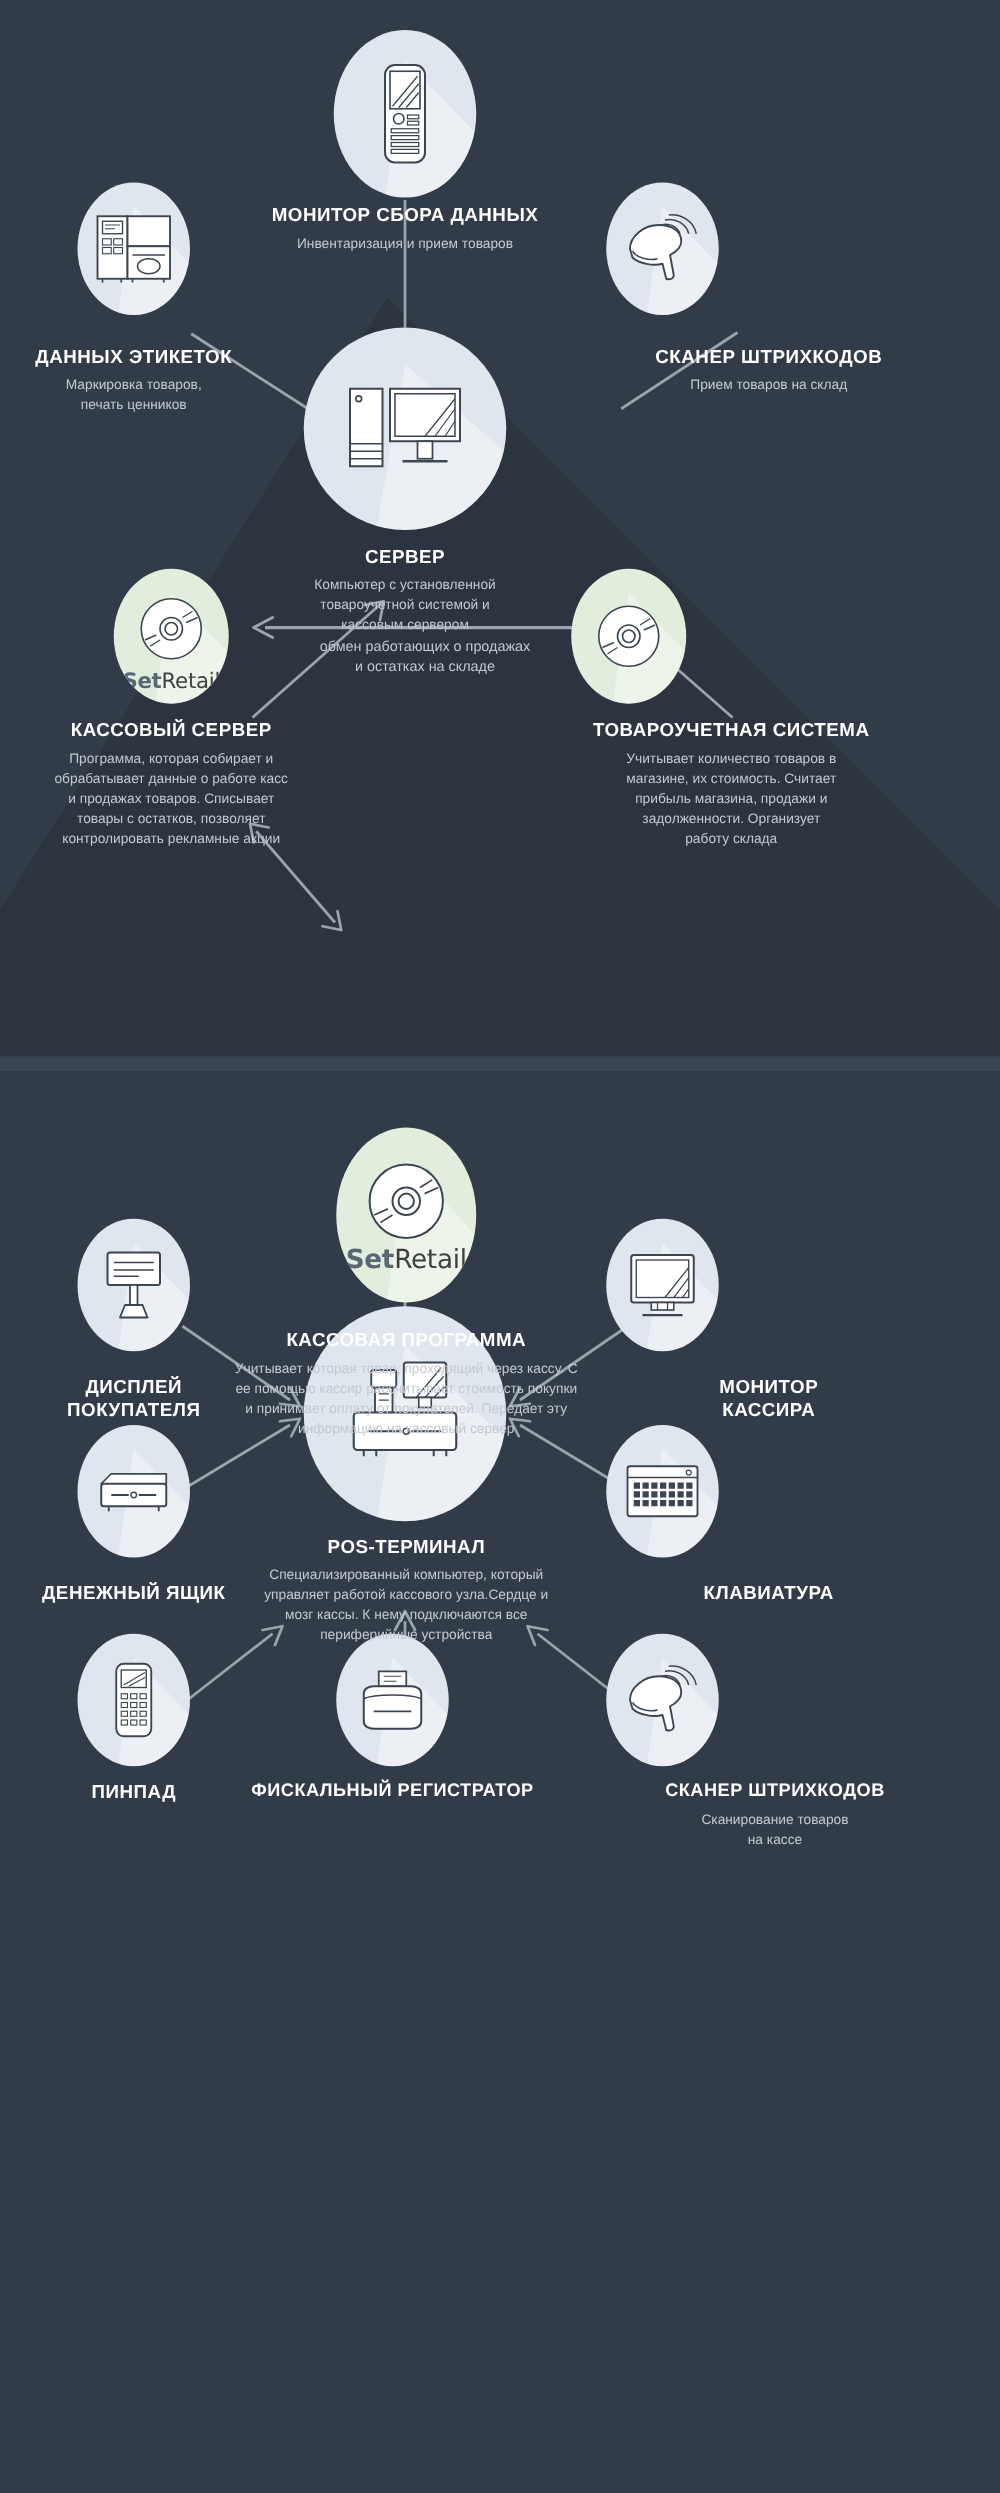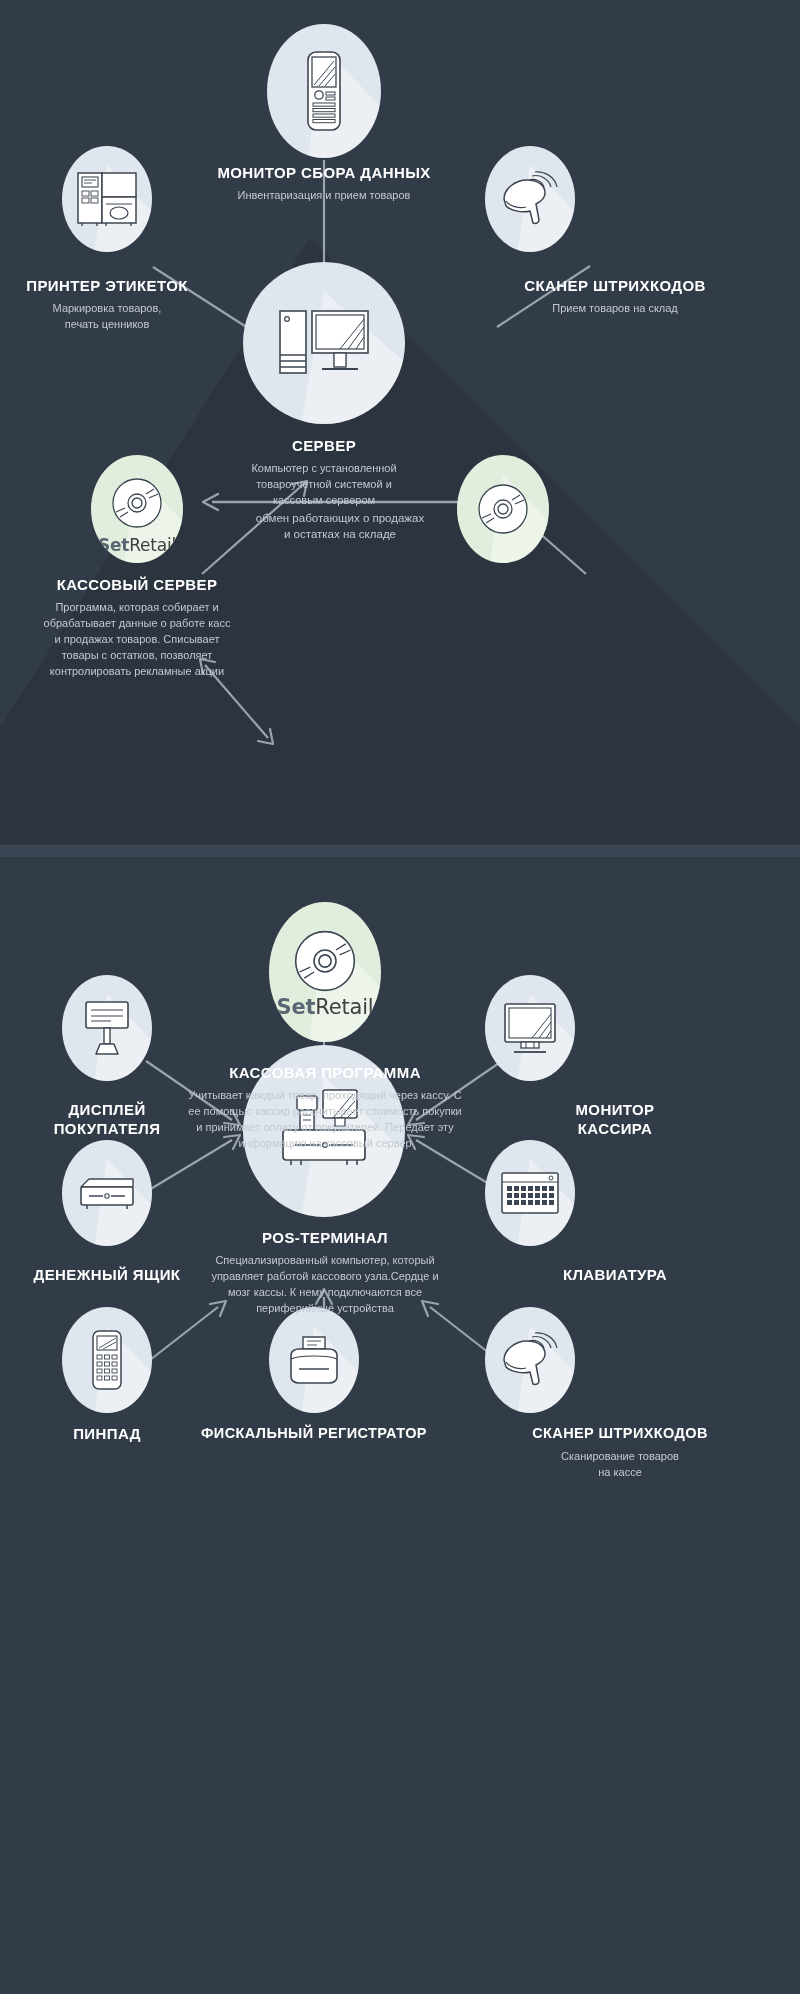--- a/index.html
+++ b/index.html
@@ -188,21 +188,21 @@
         <rect x="15" y="27" width="7" height="5" stroke="#3c4652" stroke-width="0.9" fill="none"></rect>
         <rect x="26" y="2" width="34" height="24" fill="#fff" stroke="#3c4652" stroke-width="1.5"></rect>
         <rect x="26" y="26" width="34" height="26" fill="#fff" stroke="#3c4652" stroke-width="1.5"></rect>
         <path d="M30 33h26" stroke="#3c4652" stroke-width="1.1"></path>
         <ellipse cx="43" cy="42" rx="9" ry="6" fill="none" stroke="#3c4652" stroke-width="1.2"></ellipse>
         <path d="M6 52v3 M21 52v3 M30 52v3 M55 52v3" stroke="#3c4652" stroke-width="1.4"></path>
       </svg>
     </div>
   </div>
   <div class="caption" style="left:0px;top:276px;width:214px;">
-    <div class="ttl">ПРИНТЕР ЭТИКЕТОК</div>
+    <div class="ttl">ДАННЫХ ЭТИКЕТОК</div>
     <div class="desc">Маркировка товаров,
 печать ценников</div>
   </div>
 
   <div class="node" style="left:485px;top:146px;">
     <div class="bubble" style="width:90px;height:106px;">
       <svg width="62" height="56" viewBox="0 0 62 56">
         <path d="M5 28 C5 18 16 9 28 9 C40 9 46 15 46 22 C46 28 41 31 37 33 L40 49 C40 52 37 53 34 52 L31 40 C24 42 12 40 7 35 Z" fill="#fff" stroke="#3c4652" stroke-width="1.5" stroke-linejoin="round"></path>
         <path d="M7 30 C10 35 20 38 27 36" stroke="#3c4652" stroke-width="1.2" fill="none"></path>
         <path d="M30 9 C36 7 43 10 45 16" stroke="#3c4652" stroke-width="1.2" fill="none"></path>
@@ -264,41 +264,49 @@
     <div class="bubble green" style="width:92px;height:108px;">
       <svg width="54" height="54" viewBox="0 0 54 54">
         <circle cx="27" cy="27" r="24" fill="#fff" stroke="#3c4652" stroke-width="1.3"></circle>
         <circle cx="27" cy="27" r="9" fill="none" stroke="#3c4652" stroke-width="1.3"></circle>
         <circle cx="27" cy="27" r="5" fill="none" stroke="#3c4652" stroke-width="1.3"></circle>
         <path d="M36 18 L44 13 M39 22 L48 18" stroke="#3c4652" stroke-width="1.1"></path>
         <path d="M18 36 L10 41 M15 32 L6 36" stroke="#3c4652" stroke-width="1.1"></path>
       </svg>
     </div>
   </div>
+  <div class="caption" style="left:370px;top:575px;width:430px;">
+    <div class="ttl">ТОВАРОУЧЕТНАЯ СИСТЕМА</div>
+    <div class="desc">Учитывает количество товаров в
+магазине, их стоимость. Считает
+прибыль магазина, продажи и
+задолженности. Организует
+работу склада</div>
+  </div>
 
   <div class="midlabel" style="left:190px;top:510px;width:300px;">обмен работающих о продажах
 и остатках на складе</div>
 
   <div class="node" style="left:269px;top:902px;">
     <div class="bubble green" style="width:112px;height:140px;">
       <svg width="66" height="66" viewBox="0 0 54 54" style="top:42%;">
         <circle cx="27" cy="27" r="24" fill="#fff" stroke="#3c4652" stroke-width="1.3"></circle>
         <circle cx="27" cy="27" r="9" fill="none" stroke="#3c4652" stroke-width="1.3"></circle>
         <circle cx="27" cy="27" r="5" fill="none" stroke="#3c4652" stroke-width="1.3"></circle>
         <path d="M36 18 L44 13 M39 22 L48 18" stroke="#3c4652" stroke-width="1.1"></path>
         <path d="M18 36 L10 41 M15 32 L6 36" stroke="#3c4652" stroke-width="1.1"></path>
       </svg>
       <div class="logo" style="bottom:23px;font-size:21px;">
         <span>Set</span><span class="thin">Retail</span>
       </div>
     </div>
   </div>
   <div class="caption" style="left:100px;top:1063px;width:450px;">
     <div class="ttl">КАССОВАЯ ПРОГРАММА</div>
-    <div class="desc">Учитывает каждый товар, проходящий через кассу. С
+    <div class="desc">Учитывает которая товар, проходящий через кассу. С
 ее помощью кассир рассчитывает стоимость покупки
 и принимает оплату от покупателей. Передает эту
 информацию на кассовый сервер</div>
   </div>
 
   <div class="node" style="left:62px;top:975px;">
     <div class="bubble" style="width:90px;height:106px;">
       <svg width="58" height="56" viewBox="0 0 58 56">
         <rect x="8" y="2" width="42" height="26" rx="2" fill="#fff" stroke="#3c4652" stroke-width="1.6"></rect>
         <path d="M13 10h32 M13 16h32 M13 21h20" stroke="#3c4652" stroke-width="1.1"></path>

